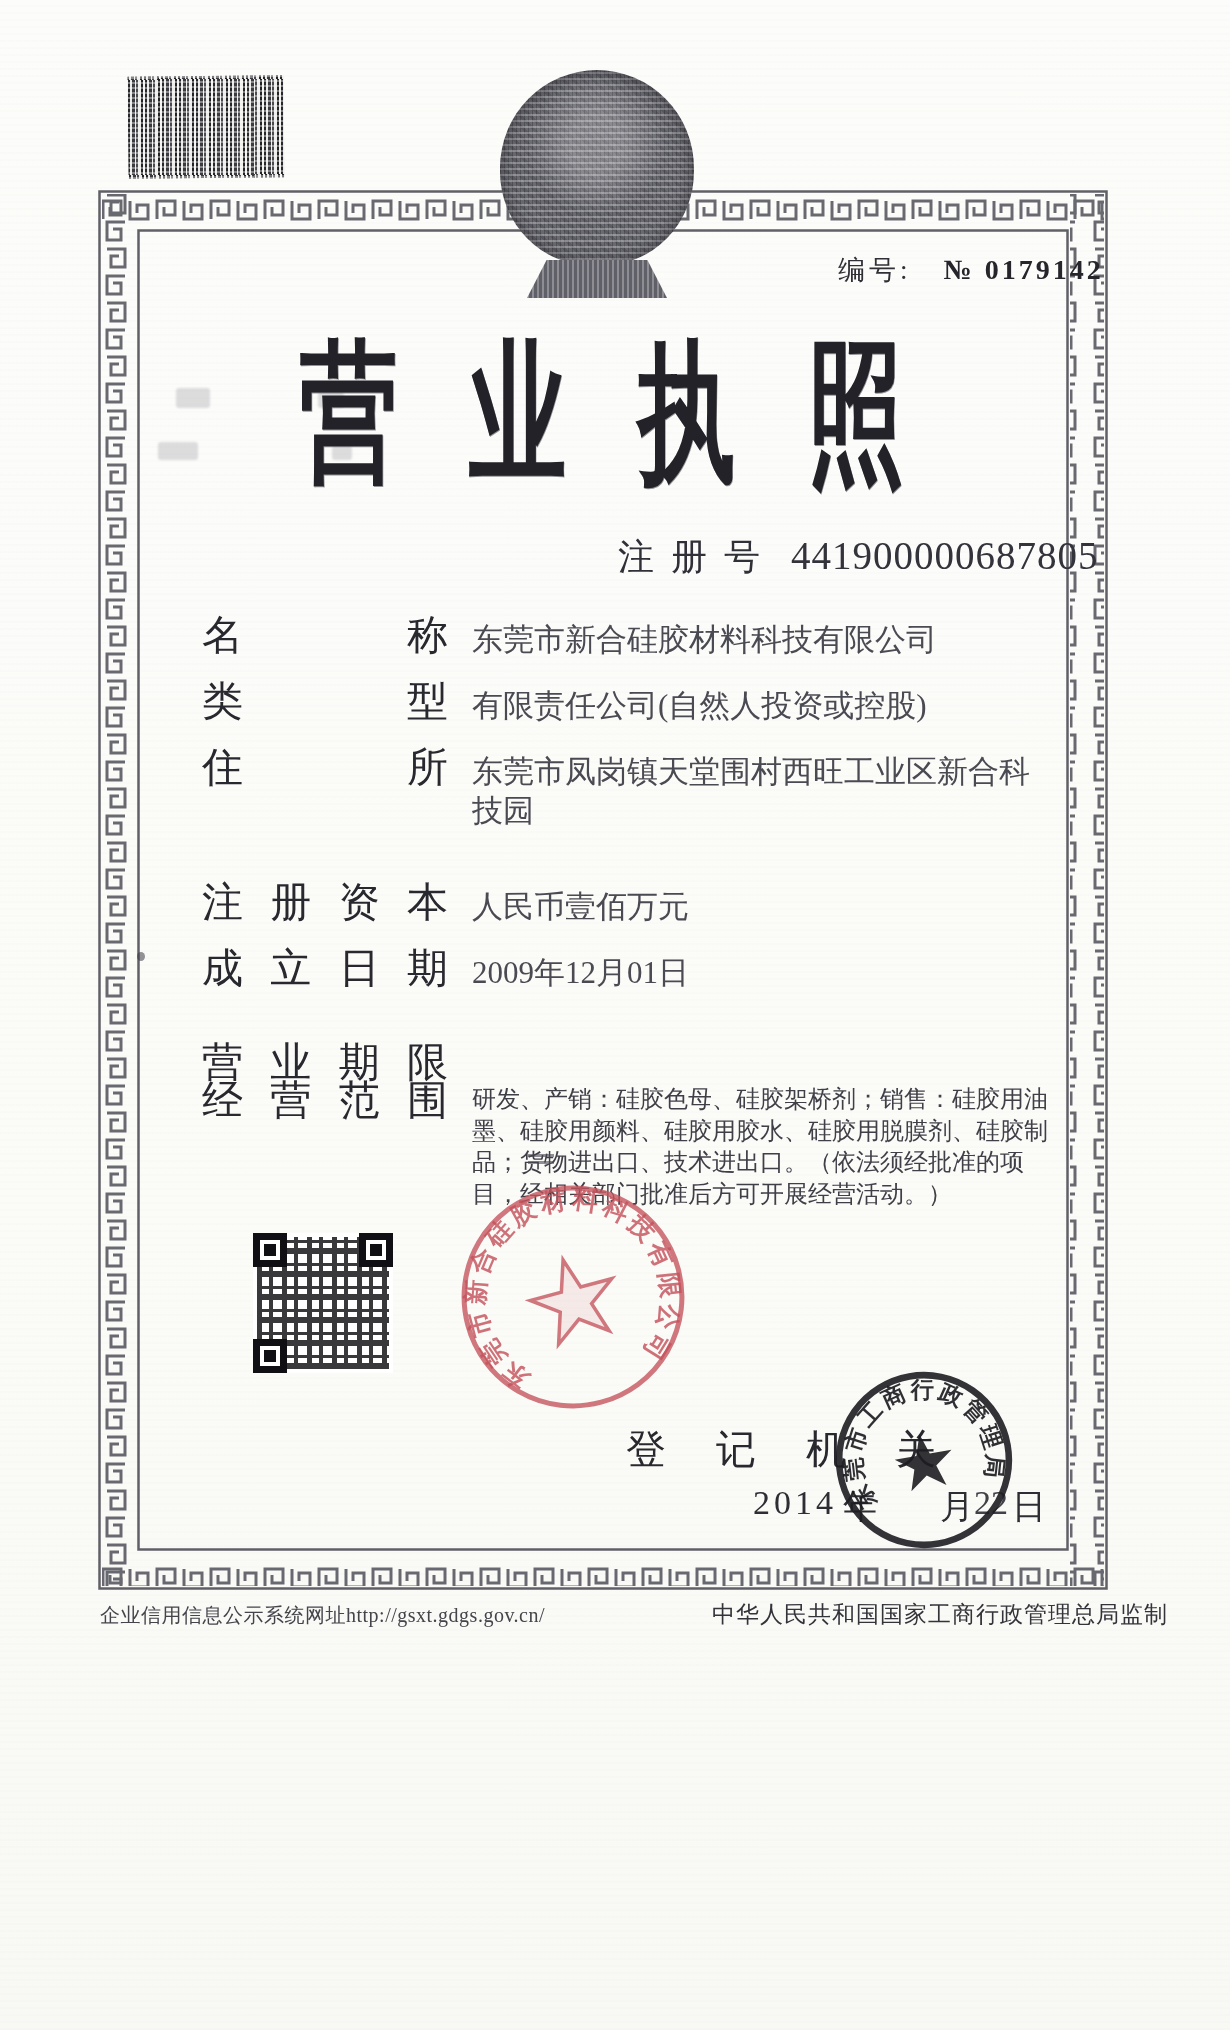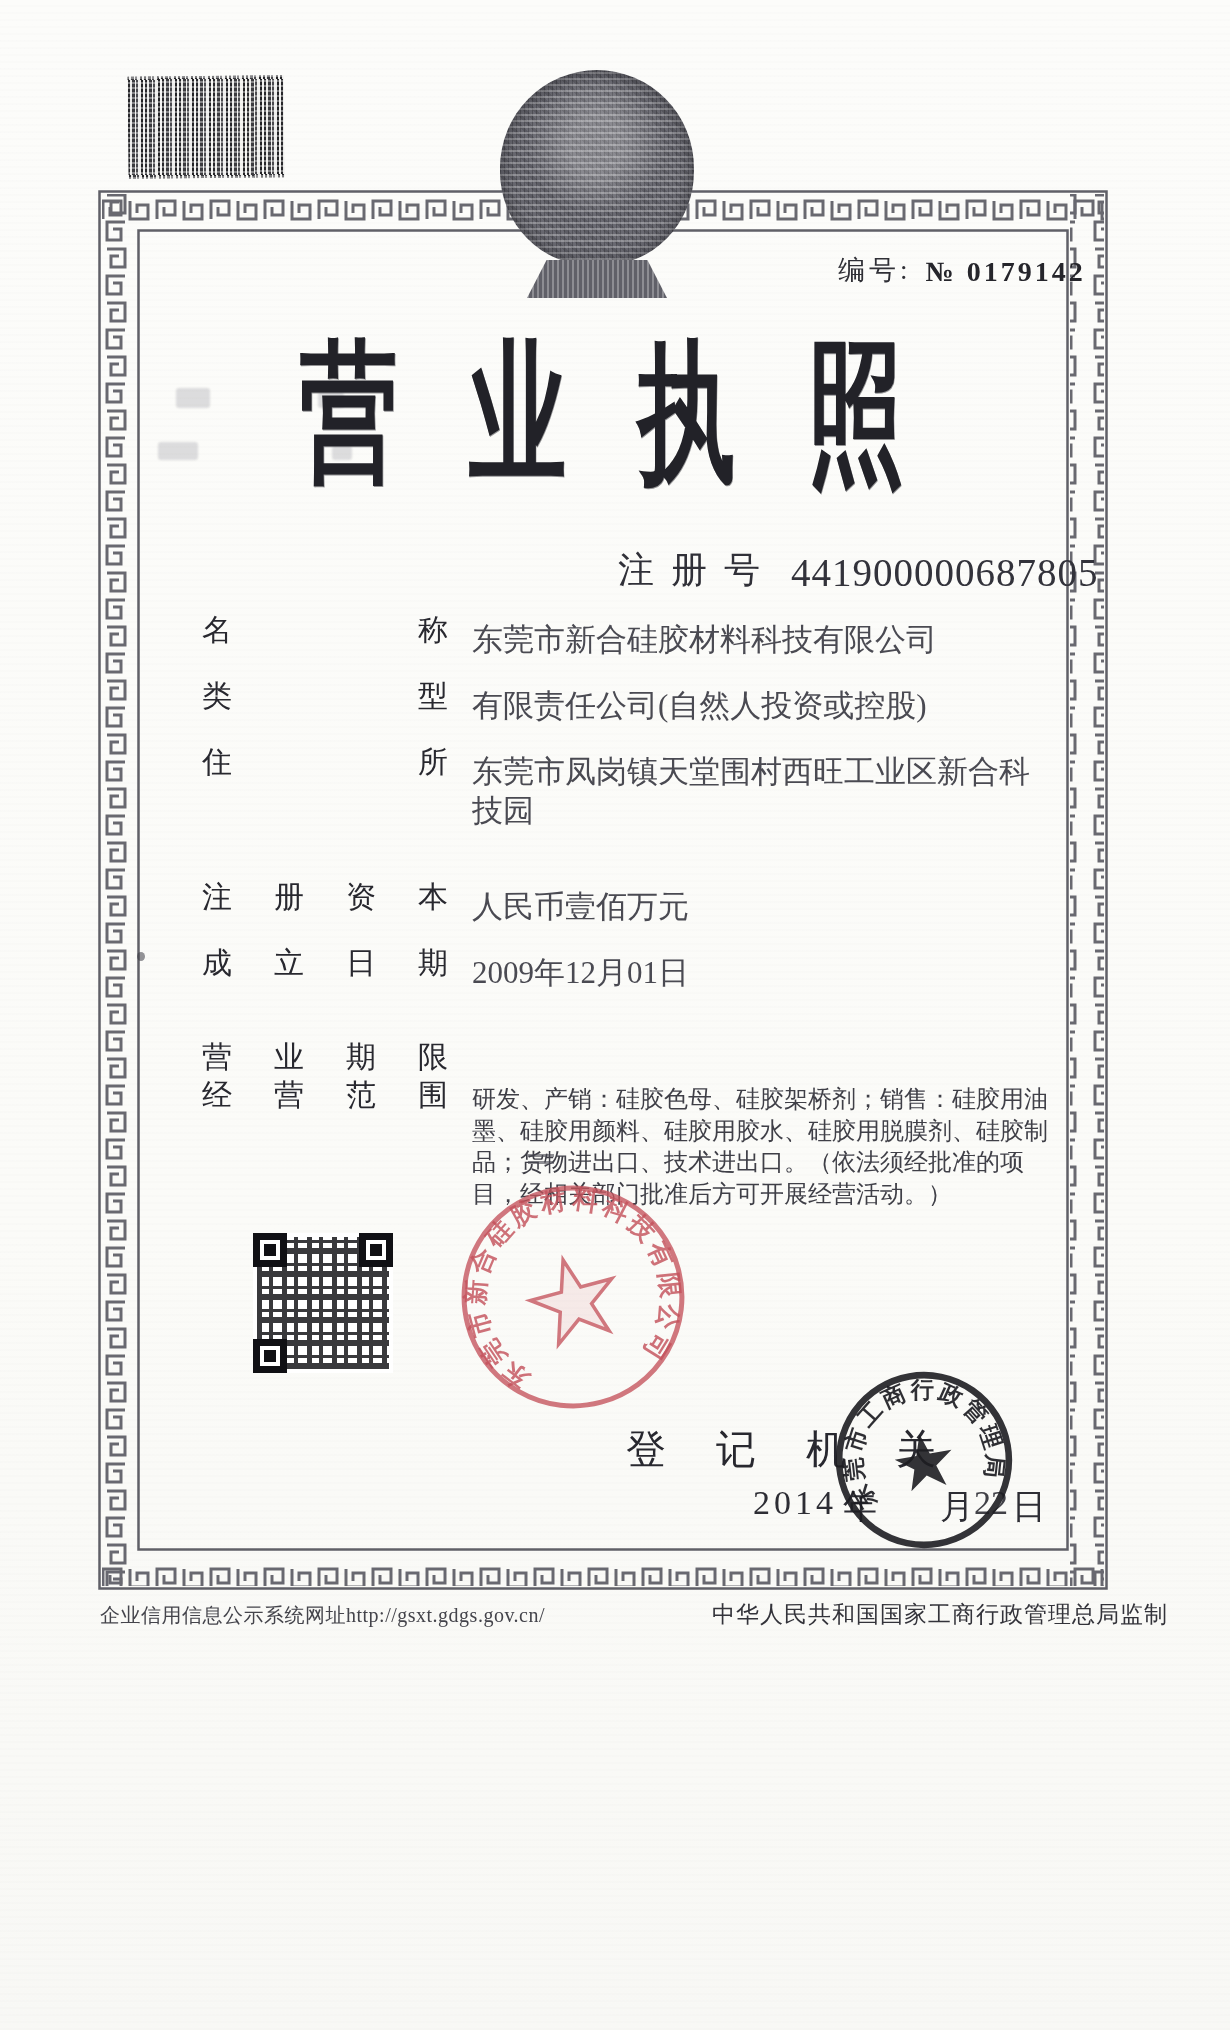--- a/index.html
+++ b/index.html
@@ -34,37 +34,37 @@
   .emblem .base{position:absolute;left:27px;bottom:0;width:140px;height:38px;
     clip-path:polygon(14% 0,86% 0,100% 100%,0 100%);
     background-color:#606068;
     background-image:repeating-linear-gradient(90deg,rgba(245,245,245,.3) 0 2px,transparent 2px 5px);
     filter:blur(.4px);}
 
   
   .frame{position:absolute;left:98px;top:190px;width:1010px;height:1400px;z-index:1;opacity:.88;}
 
   
-  .serial{position:absolute;left:838px;top:252px;z-index:4;display:flex;align-items:flex-end;gap:14px;}
+  .serial{position:absolute;left:838px;top:252px;z-index:4;display:flex;align-items:center;gap:32px;}
   .serial .lab{font-size:27px;color:#2f2f36;letter-spacing:4px;}
   .serial .val{font-size:28px;font-weight:bold;color:#25252b;letter-spacing:3px;font-family:"Liberation Serif",serif;}
 
   
   .title{position:absolute;left:300px;top:336px;z-index:4;transform:scaleX(.64);transform-origin:left top;white-space:nowrap;}
   .title span{font-family:"Liberation Sans","DejaVu Sans",sans-serif;font-weight:900;font-size:152px;line-height:1;
     letter-spacing:112px;color:#222228;text-shadow:1px 1px 0 rgba(60,60,65,.55);}
 
   
-  .regrow{position:absolute;left:618px;top:533px;z-index:4;display:flex;align-items:flex-end;margin-top:13px;}
+  .regrow{position:absolute;left:618px;top:533px;z-index:4;display:flex;align-items:flex-start;}
   .regrow .lab{font-size:36px;letter-spacing:17px;color:#303038;}
   .regrow .val{font-size:39px;color:#33333b;margin-left:14px;letter-spacing:1px;}
 
   
   .row{position:absolute;left:202px;z-index:4;display:flex;align-items:flex-start;}
-  .f-label{width:246px;font-size:30px;line-height:1.1;color:#28282f;
+  .f-label{width:246px;font-size:41px;line-height:1.1;color:#28282f;
     text-align:justify;text-align-last:justify;flex:0 0 246px;}
   .f-value{margin-left:24px;font-size:31px;line-height:1.25;color:#4a4a52;padding-top:8px;width:575px;}
   .f-value.scope{font-size:24px;line-height:1.32;padding-top:6px;width:585px;color:#3f3f47;}
 
   
   .qr{position:absolute;left:253px;top:1233px;width:140px;height:140px;background:#fff;z-index:4;}
   .qr .noise{position:absolute;inset:4px;
     background-image:
       repeating-linear-gradient(0deg,#17171b 0 6px,transparent 6px 11px,#17171b 11px 14px,transparent 14px 23px),
       repeating-linear-gradient(90deg,#17171b 0 5px,transparent 5px 12px,#17171b 12px 16px,transparent 16px 25px);

